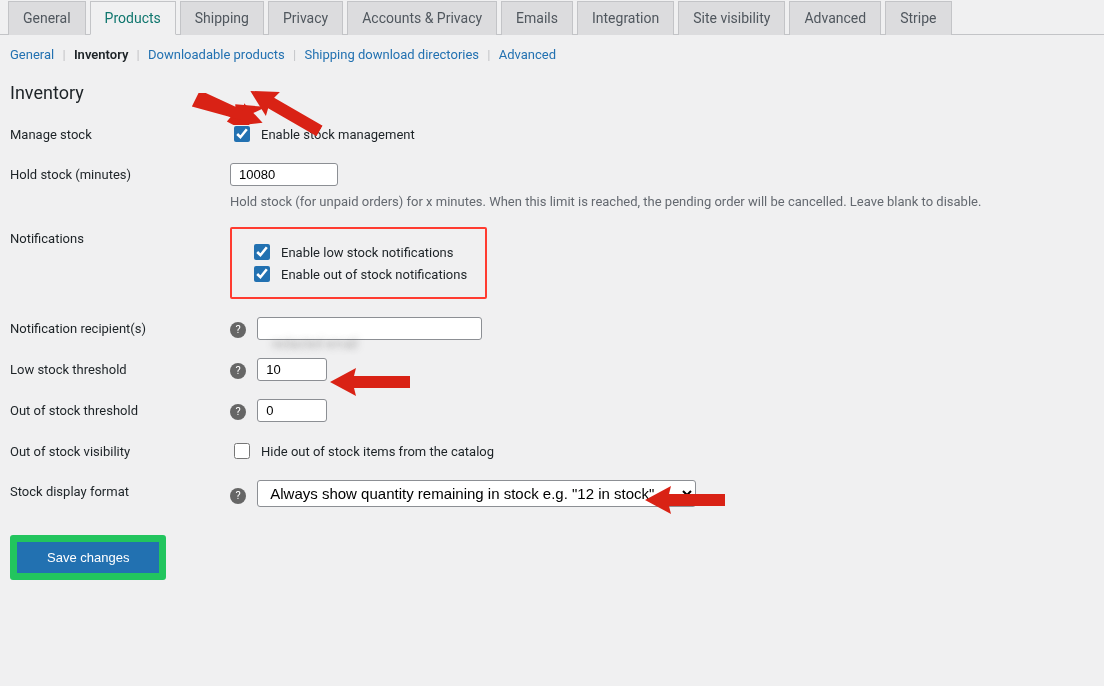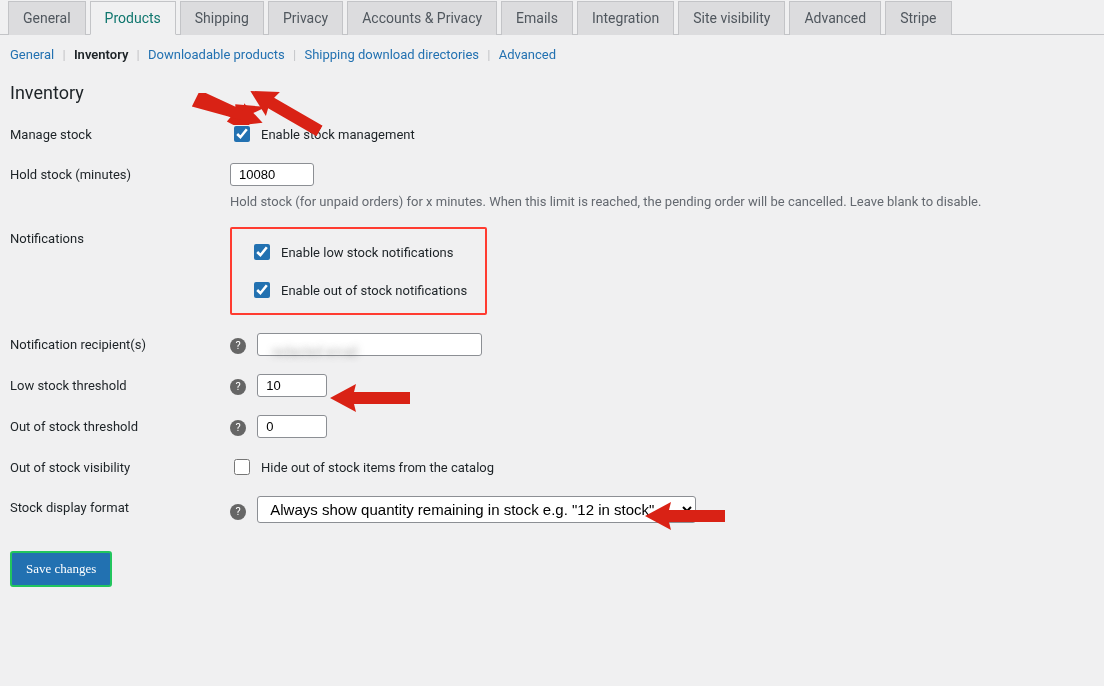--- a/index.html
+++ b/index.html
@@ -99,21 +99,21 @@
   }
   input[type="text"], input[type="number"] {
     border: 1px solid #8c8f94;
     border-radius: 3px;
     padding: 3px 8px;
     font-size: 13px;
     background: #fff;
     box-shadow: 0 0 0 transparent;
   }
   input.small { width: 70px; }
-  input.medium { width: 84px; }
+  input.medium { width: 108px; }
   input.wide { width: 225px; }
   select {
     border: 1px solid #8c8f94;
     border-radius: 3px;
     padding: 3px 24px 3px 8px;
     font-size: 15px;
     background: #fff;
     min-width: 360px;
     cursor: pointer;
   }
@@ -122,31 +122,30 @@
     color: #646970;
     margin-top: 8px;
   }
   .notif-box {
     border: 2px solid #ff3b30;
     border-radius: 2px;
     padding: 12px 18px;
     display: inline-block;
   }
   .notif-box label.checkbox-label { display: flex; }
-  .notif-box label.checkbox-label + label.checkbox-label { margin-top: 16px; }
+  .notif-box label.checkbox-label + label.checkbox-label { }
   .submit-row { padding: 10px; }
   .button-primary {
     background: #2271b1;
     color: #fff;
-    border: 2px solid #22c55e;
+    border: 7px solid #22c55e;
     border-radius: 3px;
-    padding: 8px 14px;
-    font-size: 13px;
-    cursor: pointer;
-    font-family: Liberation Serif, serif;
+    padding: 8px 30px;
+    font-size: 13px;
+    cursor: pointer;
   }
   .arrow {
     position: absolute;
     width: 80px;
     height: 32px;
     pointer-events: none;
   }
   .arrow svg { width: 100%; height: 100%; }
   .blurred {
     color: transparent;
@@ -234,21 +233,21 @@
           <span>Enable out of stock notifications</span>
         </label>
       </div>
     </div>
   </div>
 
   <div class="form-row">
     <div class="th">Notification recipient(s)</div>
     <div class="td">
       <span class="help-icon">?</span>
-      <input type="text" class="wide" value="" style=""><span class="blurred" style="position:absolute; left:42px; top:11px; pointer-events:none;">redacted email</span>
+      <input type="text" class="wide" value="" style=""><span class="blurred" style="position:absolute; left:42px; top:19px; pointer-events:none;">redacted email</span>
     </div>
   </div>
 
   <div class="form-row">
     <div class="th">Low stock threshold</div>
     <div class="td">
       <span class="help-icon">?</span>
       <input type="text" class="small" value="10" style="">
       <div class="arrow" style="left:100px; top:8px;">
         <svg viewBox="0 0 80 32">

